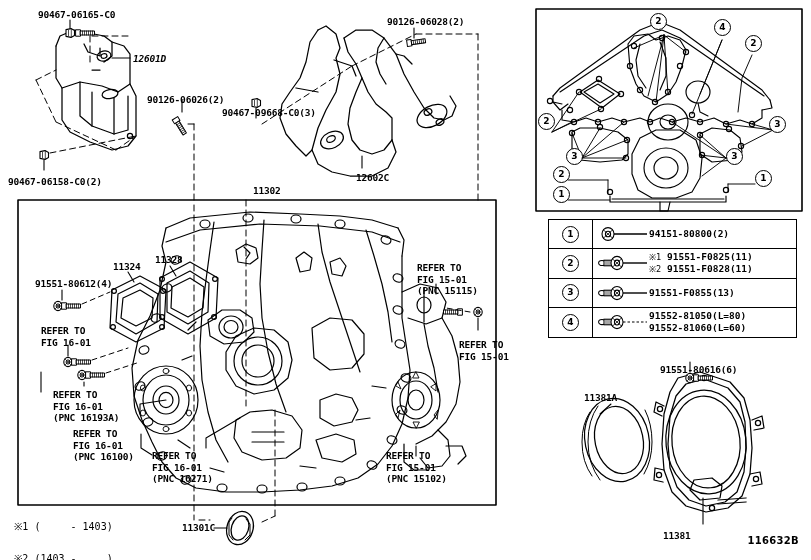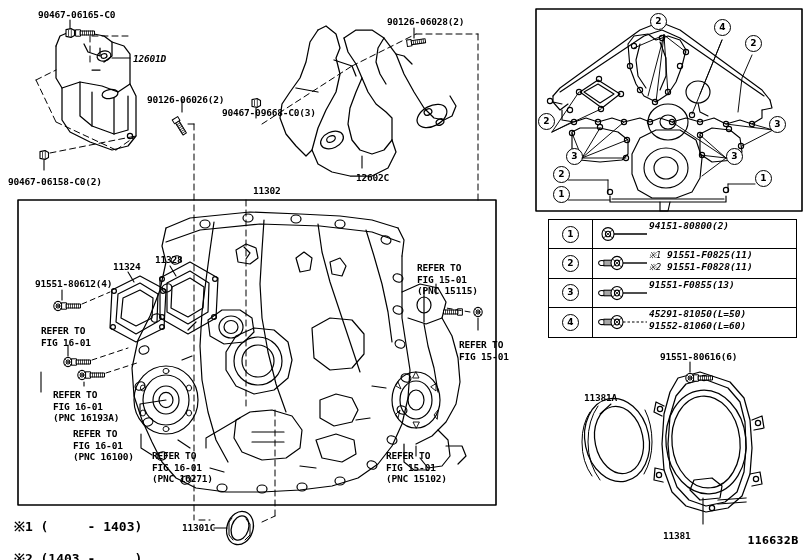--- a/index.html
+++ b/index.html
@@ -25,42 +25,42 @@
   .lnum{
     width:44px;flex:0 0 44px;border-right:1.3px solid #000;
     display:flex;align-items:center;justify-content:center;box-sizing:border-box;
   }
   .circnum{
     width:15px;height:15px;border:1.2px solid #000;border-radius:50%;
     display:flex;align-items:center;justify-content:center;
     font-size:9px;font-weight:bold;font-family:"DejaVu Sans","Liberation Sans",sans-serif;
     line-height:1;
   }
-  .lbody{flex:1;display:flex;padding-left:4px;box-sizing:border-box;font-style:italic;}
+  .lbody{flex:1;display:flex;align-items:center;padding-left:4px;box-sizing:border-box;}
   .boltfig{width:52px;flex:0 0 52px;height:100%;position:relative;}
   .ltxt{
     font-family:"DejaVu Sans Mono","Liberation Mono",monospace;
     font-size:9.5px;font-weight:bold;line-height:12px;white-space:pre;
   }
   .ltxt .mark{font-weight:normal;font-size:8.5px;}
   
   .callout{
     position:absolute;width:15px;height:15px;border:1.3px solid #000;border-radius:50%;
     background:#fff;display:flex;align-items:center;justify-content:center;
     font-family:"DejaVu Sans","Liberation Sans",sans-serif;
     font-size:9px;font-weight:bold;line-height:1;z-index:5;
   }
   #figure-id{
     position:absolute;right:12px;bottom:14px;
     font-family:"DejaVu Sans","Liberation Sans",sans-serif;
     font-size:10px;font-weight:bold;letter-spacing:0.3px;
   }
   .note{
     position:absolute;font-family:"DejaVu Sans Mono","Liberation Mono",monospace;
-    font-size:13px;font-weight:bold;white-space:pre;line-height:12px;
+    font-size:10px;font-weight:normal;white-space:pre;line-height:12px;
   }
 </style>
 </head>
 <body>
 
 <svg width="811" height="560" viewBox="0 0 811 560">
   <defs>
     <g id="hexbolt">
       <ellipse cx="0" cy="0" rx="4.2" ry="4.6" fill="#fff" stroke="#000" stroke-width="1.1"></ellipse>
       <ellipse cx="0" cy="0" rx="1.9" ry="2.1" fill="#fff" stroke="#000" stroke-width="1"></ellipse>
@@ -558,21 +558,21 @@
 (PNC 16271)</div>
 <div class="lbl" style="left:417px;top:262px;">REFER TO
 FIG 15-01
 (PNC 15115)</div>
 <div class="lbl" style="left:459px;top:339px;">REFER TO
 FIG 15-01</div>
 <div class="lbl" style="left:386px;top:450px;">REFER TO
 FIG 15-01
 (PNC 15102)</div>
 
-<div class="lbl" style="left:660px;top:351px;">91551-80616(6)</div>
+<div class="lbl" style="left:660px;top:364px;">91551-80616(6)</div>
 <div class="lbl" style="left:584px;top:392px;">11381A</div>
 <div class="lbl" style="left:663px;top:530px;">11381</div>
 
 <div class="callout" style="left:650px;top:13px;">2</div>
 <div class="callout" style="left:714px;top:19px;">4</div>
 <div class="callout" style="left:745px;top:35px;">2</div>
 <div class="callout" style="left:538px;top:113px;">2</div>
 <div class="callout" style="left:769px;top:116px;">3</div>
 <div class="callout" style="left:566px;top:148px;">3</div>
 <div class="callout" style="left:726px;top:148px;">3</div>
@@ -656,21 +656,21 @@
             <ellipse cx="5" cy="14" rx="3.4" ry="2.6"></ellipse>
             <rect x="7" y="11.2" width="9" height="5.6"></rect>
             <path d="M9 11.2 L9 16.8 M11 11.2 L11 16.8 M13 11.2 L13 16.8" stroke-width="0.7"></path>
             <ellipse cx="20" cy="14" rx="6" ry="6.6"></ellipse>
             <ellipse cx="20" cy="14" rx="2.6" ry="2.9"></ellipse>
             <path d="M15 9.5 L25 18.5 M15 18.5 L25 9.5" stroke-width="0.8"></path>
             <path d="M26 14 L50 14" stroke-width="1.2" stroke-dasharray="2.5 2"></path>
           </g>
         </svg>
       </div>
-      <div class="ltxt"><span>45291-81050(L=50)</span><br><span>91552-81060(L=60)</span></div>
+      <div class="ltxt"><span>91552-81050(L=80)</span><br><span>91552-81060(L=60)</span></div>
     </div>
   </div>
 
 </div>
 
 <div class="note" style="left:14px;top:521px;">※1 (     - 1403)</div>
 <div class="note" style="left:14px;top:553px;">※2 (1403 -     )</div>
 
 <div id="figure-id">116632B</div>
 

